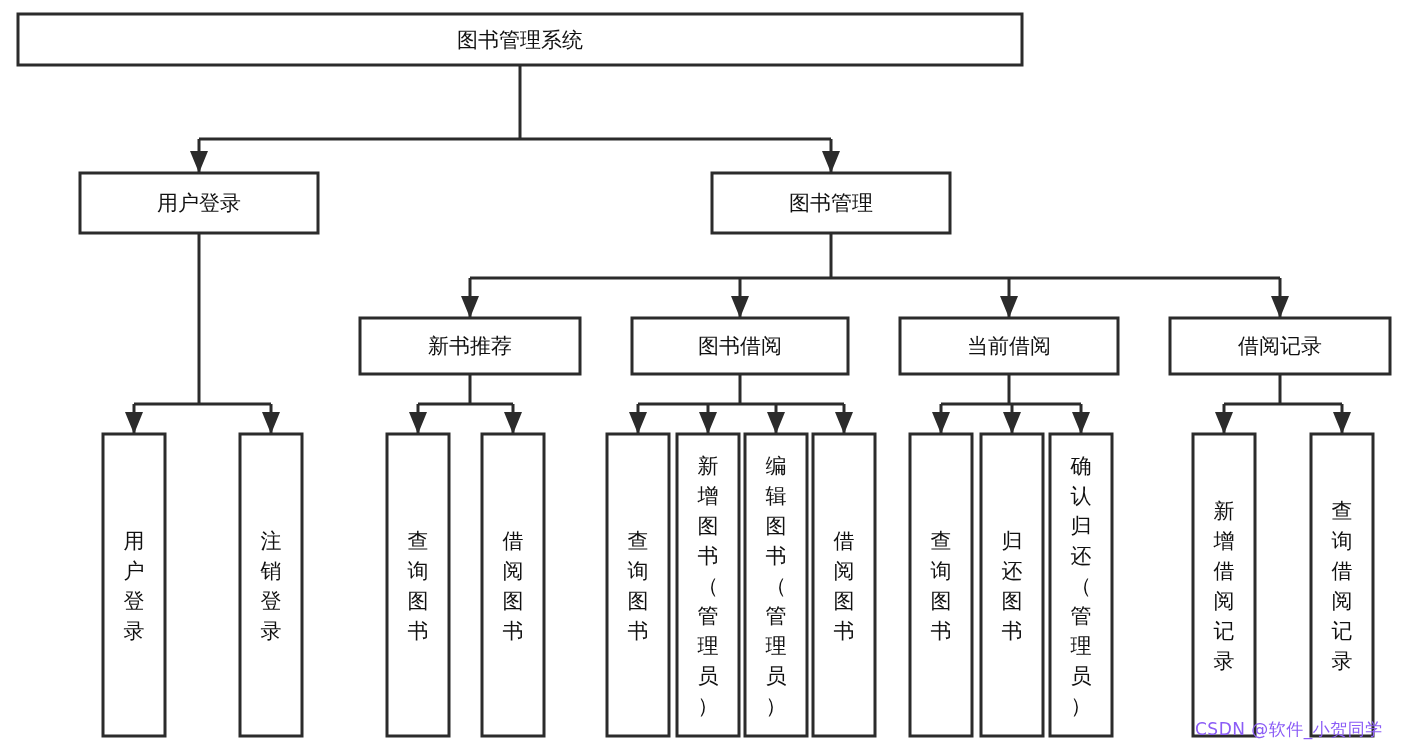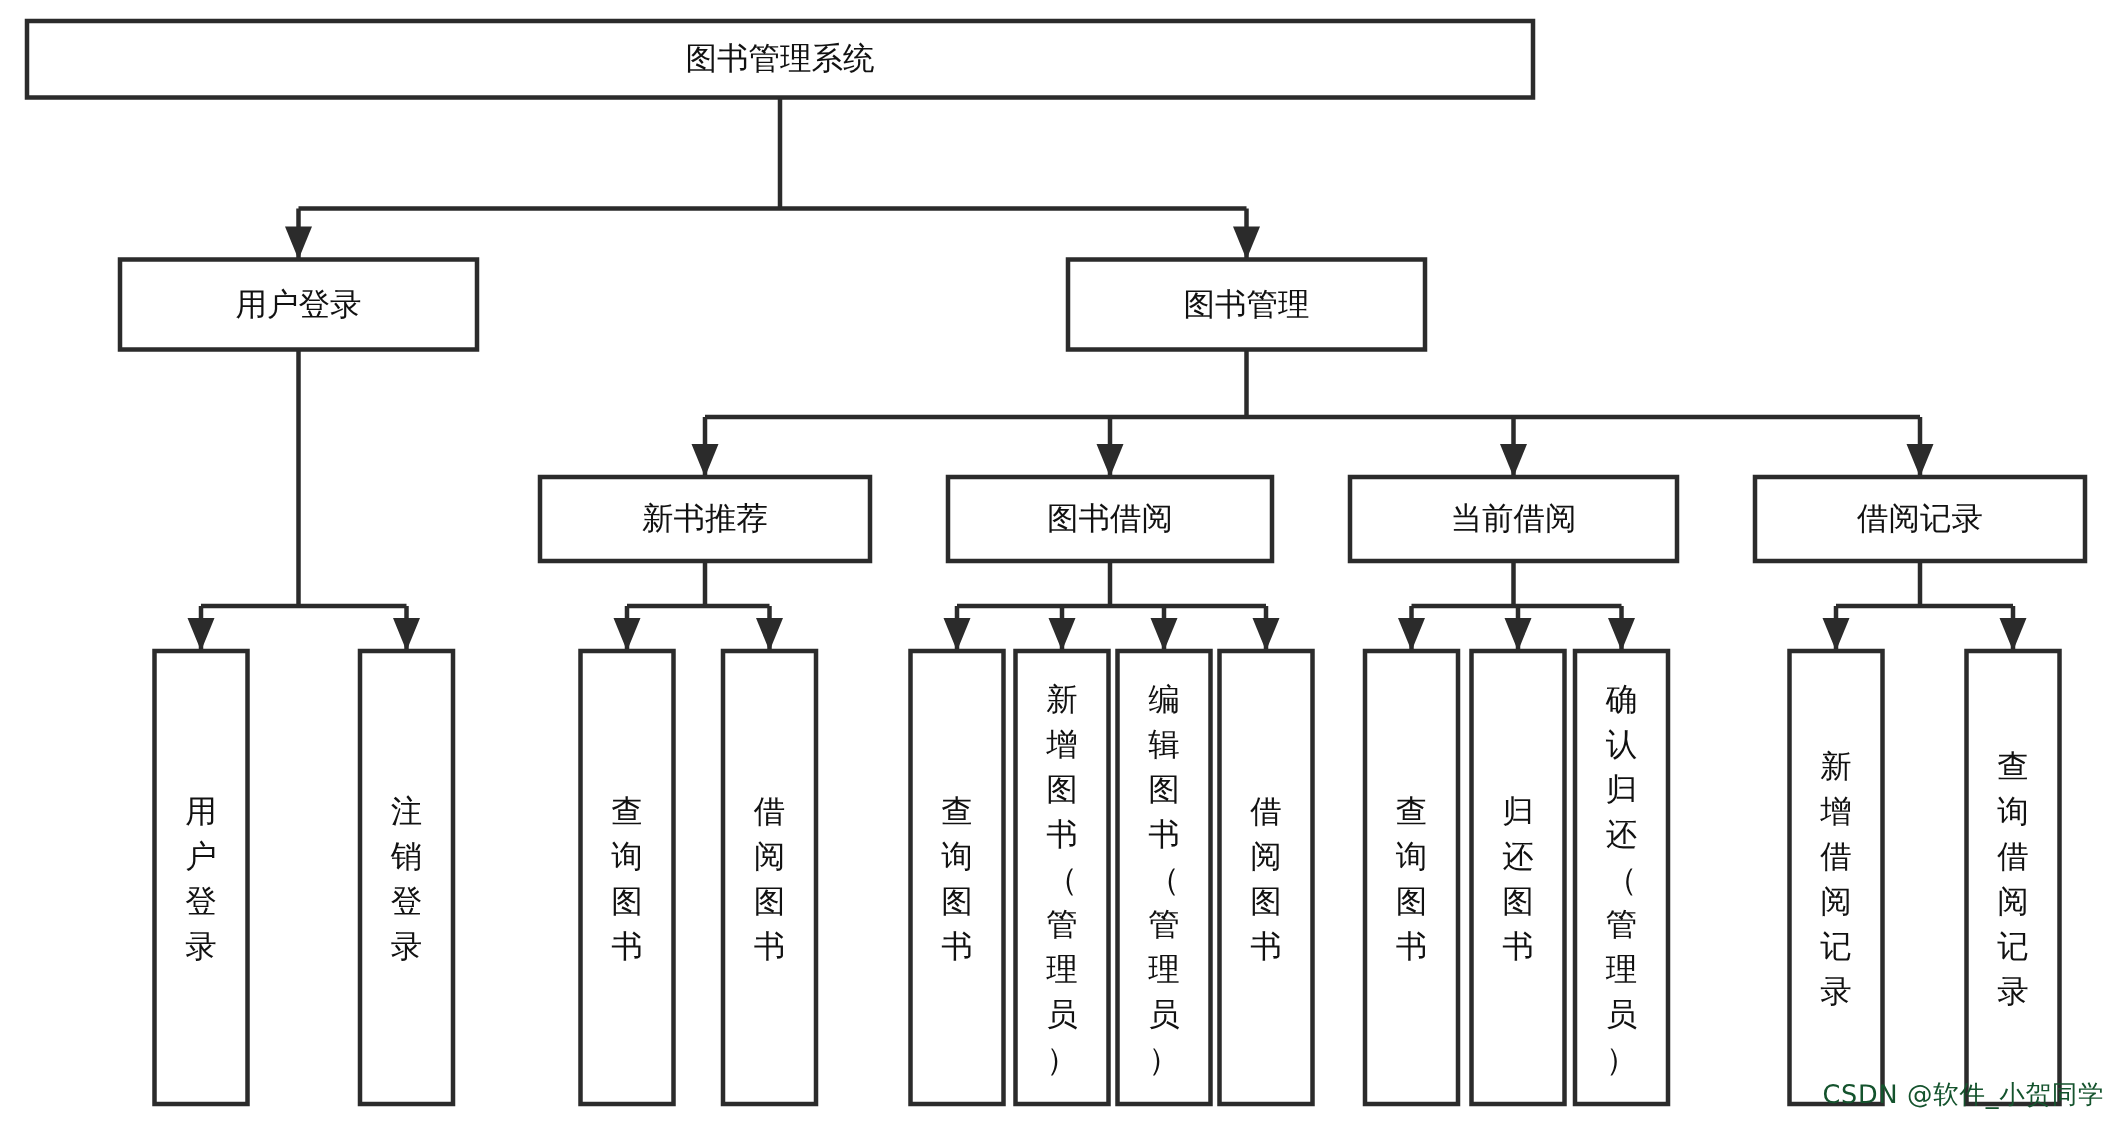--- a/index.html
+++ b/index.html
@@ -200,15 +200,15 @@
           <rect x="1193" y="434" width="62" height="302" rx="0" class="node-rect"></rect>
           <text x="1224" y="518" class="node-label-vert"><tspan x="1224" dy="0">新</tspan><tspan x="1224" dy="30">增</tspan><tspan x="1224" dy="30">借</tspan><tspan x="1224" dy="30">阅</tspan><tspan x="1224" dy="30">记</tspan><tspan x="1224" dy="30">录</tspan></text>
         </g>
         <g>
           <rect x="1311" y="434" width="62" height="302" rx="0" class="node-rect"></rect>
           <text x="1342" y="518" class="node-label-vert"><tspan x="1342" dy="0">查</tspan><tspan x="1342" dy="30">询</tspan><tspan x="1342" dy="30">借</tspan><tspan x="1342" dy="30">阅</tspan><tspan x="1342" dy="30">记</tspan><tspan x="1342" dy="30">录</tspan></text>
         </g>
       </g>
   </svg>
 
-  <div class="watermark-text" style="left: 1195px; top: 718px; color: #14532d; padding-left: 20px;">CSDN @软件_小贺同学</div>
+  <div class="watermark-text" style="left: 1195px; top: 718px; color: #8b5cf6;">CSDN @软件_小贺同学</div>
 
 </div>
 
 </body></html>

